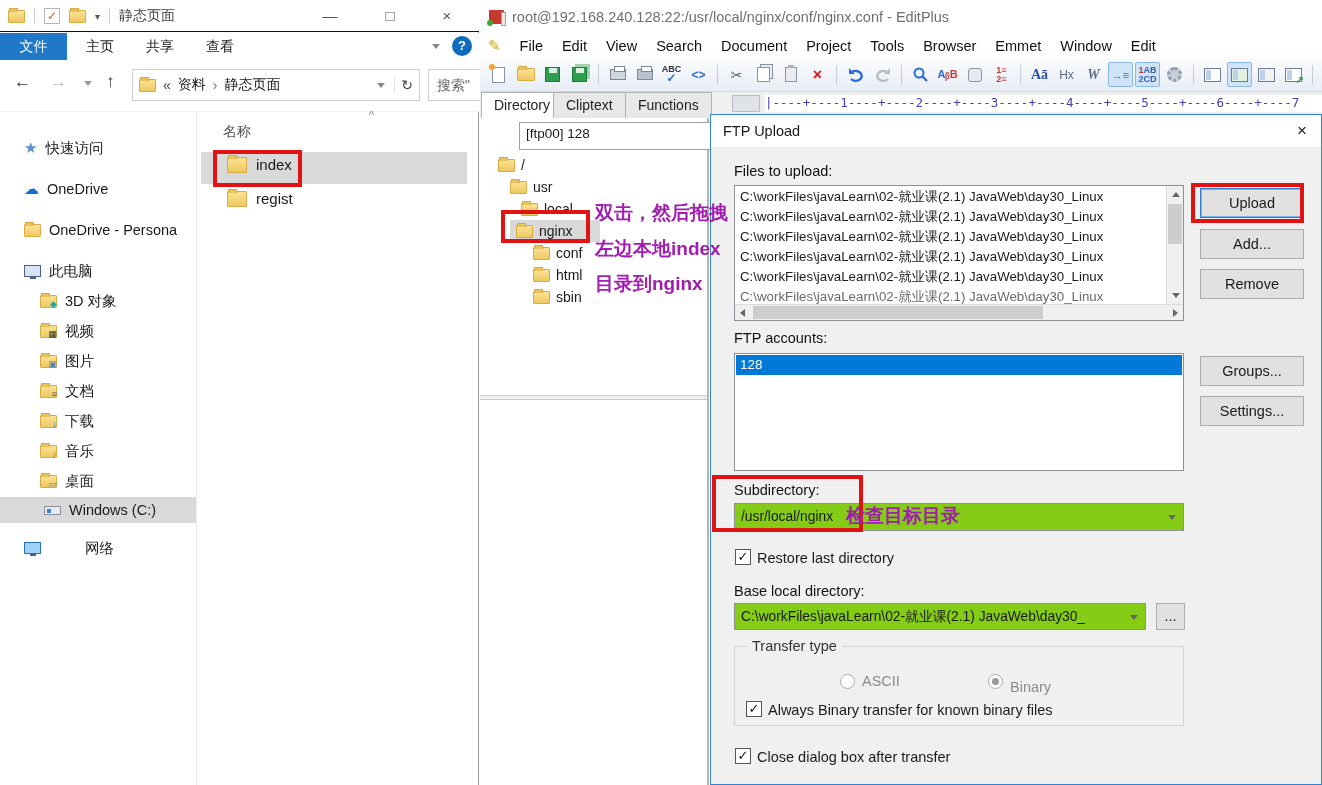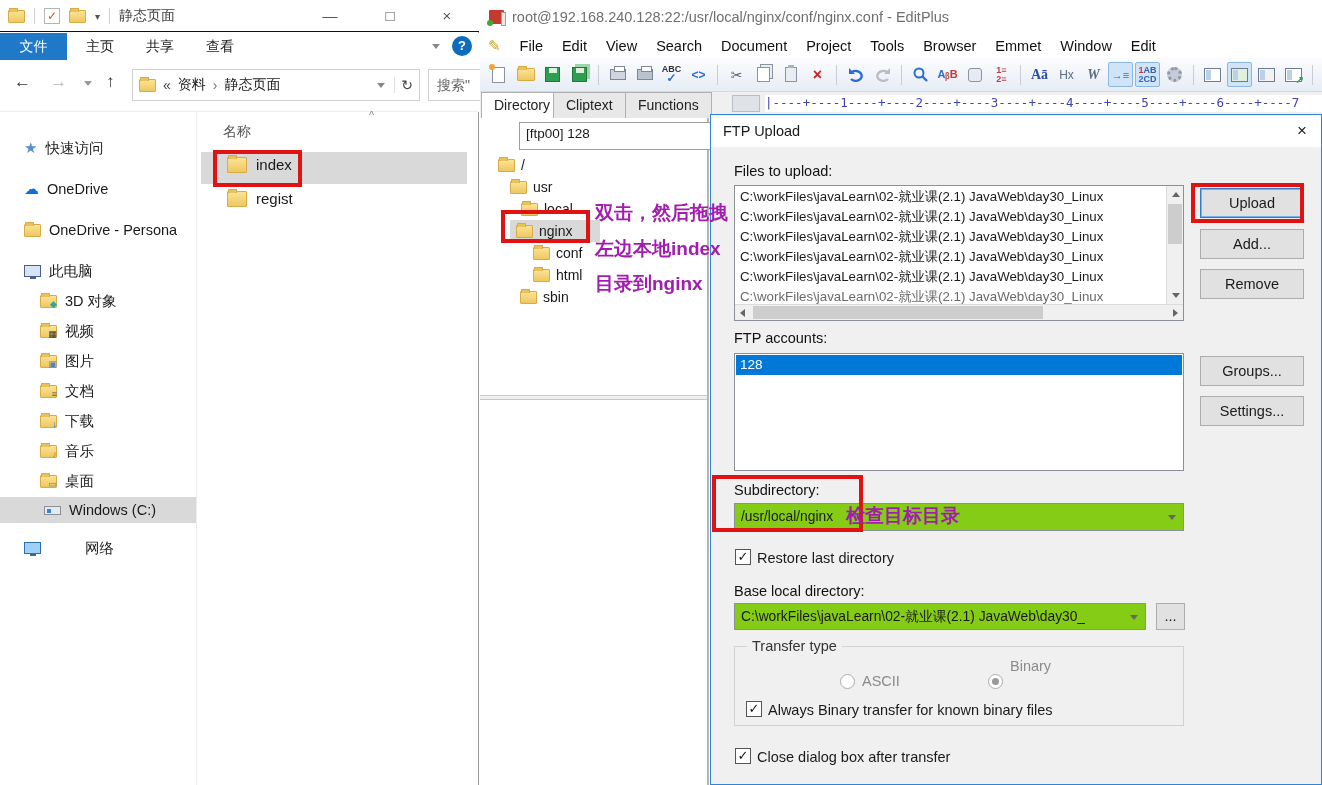--- a/index.html
+++ b/index.html
@@ -391,21 +391,21 @@
         <span>nginx</span>
       </div>
     <div class="trow" style="left:53px;top:124px;">
         <span class="fold"></span>
         <span>conf</span>
       </div>
     <div class="trow" style="left:53px;top:146px;">
         <span class="fold"></span>
         <span>html</span>
       </div>
-    <div class="trow" style="left:40px;top:168px;text-align:center;">
+    <div class="trow" style="left:53px;top:168px;text-align:center;">
         <span class="fold"></span>
         <span>sbin</span>
       </div>
     <div class="splitter"></div>
   </div>
 </div>
 
 <div id="ftpdlg" class="abs">
   <div class="dlgtitle"><span>FTP Upload</span></div>
   <span class="dlgx">×</span>
@@ -458,21 +458,21 @@
     <span class="nw" style="display:inline-block;max-width:378px;">C:\workFiles\javaLearn\02-就业课(2.1) JavaWeb\day30_</span>
     <span class="tri"></span>
   </div>
   <div class="btn" style="left:445px;top:488px;width:29px;height:27px;line-height:25px;">...</div>
 
   <div class="groupbox" style="left:23px;top:531px;width:450px;height:80px;">
     <span class="glegend">Transfer type</span>
     <span class="radio" style="left:105px;top:27px;"></span>
     <span class="cblabel gray" style="left:127px;top:26px;">ASCII</span>
     <span class="radio on" style="left:253px;top:27px;"></span>
-    <span class="cblabel gray" style="left:275px;top:11px;">Binary</span>
+    <span class="cblabel gray" style="left:275px;top:32px;">Binary</span>
     <span class="cb" style="left:11px;top:54px;">✓</span>
     <span class="cblabel" style="left:33px;top:55px;">Always Binary transfer for known binary files</span>
   </div>
 
   <span class="cb" style="left:24px;top:633px;">✓</span>
   <span class="cblabel" style="left:46px;top:634px;">Close dialog box after transfer</span>
 </div>
 
 <div class="ann-box" style="left:213px;top:150px;width:89px;height:37px;"></div>
 <div class="ann-box" style="left:501px;top:210px;width:89px;height:33px;"></div>

